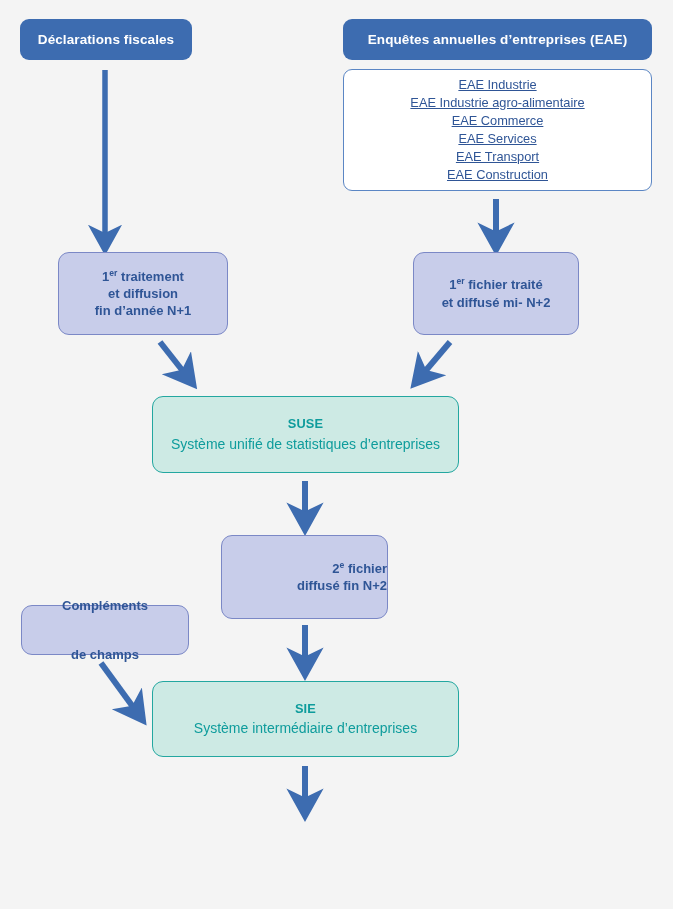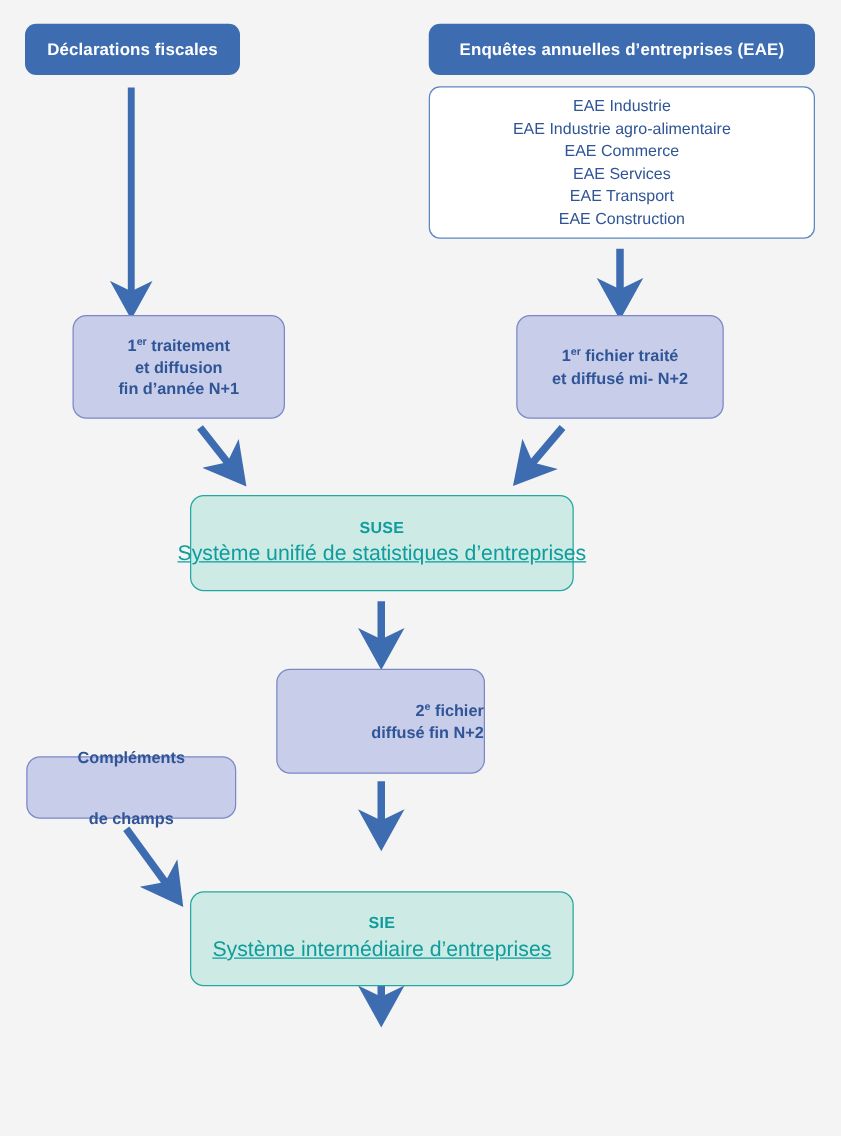--- a/index.html
+++ b/index.html
@@ -46,20 +46,21 @@
     border: 1.4px solid #5b86c4;
     border-radius: 9px;
     color: #2f5596;
     font-size: 12.8px;
     padding: 9px 10px;
   }
   .listcard .line {
     display: block;
     line-height: 1.42;
     white-space: nowrap;
+    text-decoration: underline;
   }
 
   
   .lav {
     background: #c8cdea;
     border: 1.4px solid #7b88c6;
     border-radius: 11px;
     color: #2f5596;
     font-weight: bold;
     font-size: 13px;
@@ -75,24 +76,23 @@
   }
   .mint .title {
     display: block;
     font-weight: bold;
     font-size: 12.8px;
     letter-spacing: 0.2px;
     line-height: 1.45;
   }
   .mint .subtitle {
     display: block;
-    font-size: 17px;
+    font-size: 14px;
     line-height: 1.45;
     white-space: nowrap;
-    text-decoration: underline;
   }
 
   sup {
     font-size: 0.66em;
     vertical-align: super;
     line-height: 0;
   }
 
   
   #arrows {
@@ -169,19 +169,19 @@
   <div class="node lav" style="left:221px; top:535px; width:167px; height:84px;align-items:flex-end;">
     <span class="line"><span>2</span><sup>e</sup><span> fichier</span></span>
     <span class="line">diffusé fin N+2</span>
   </div>
 
   <div class="node lav" style="left:21px; top:605px; width:168px; height:50px;gap:32px;">
     <span class="line">Compléments</span>
     <span class="line">de champs</span>
   </div>
 
-  <div class="node mint" style="left:152px; top:681px; width:307px; height:76px;margin-top:32px;">
+  <div class="node mint" style="left:152px; top:681px; width:307px; height:76px;">
     <span class="title">SIE</span>
     <span class="subtitle">Système intermédiaire d’entreprises</span>
   </div>
 
 
 </div>
 
 </body></html>

